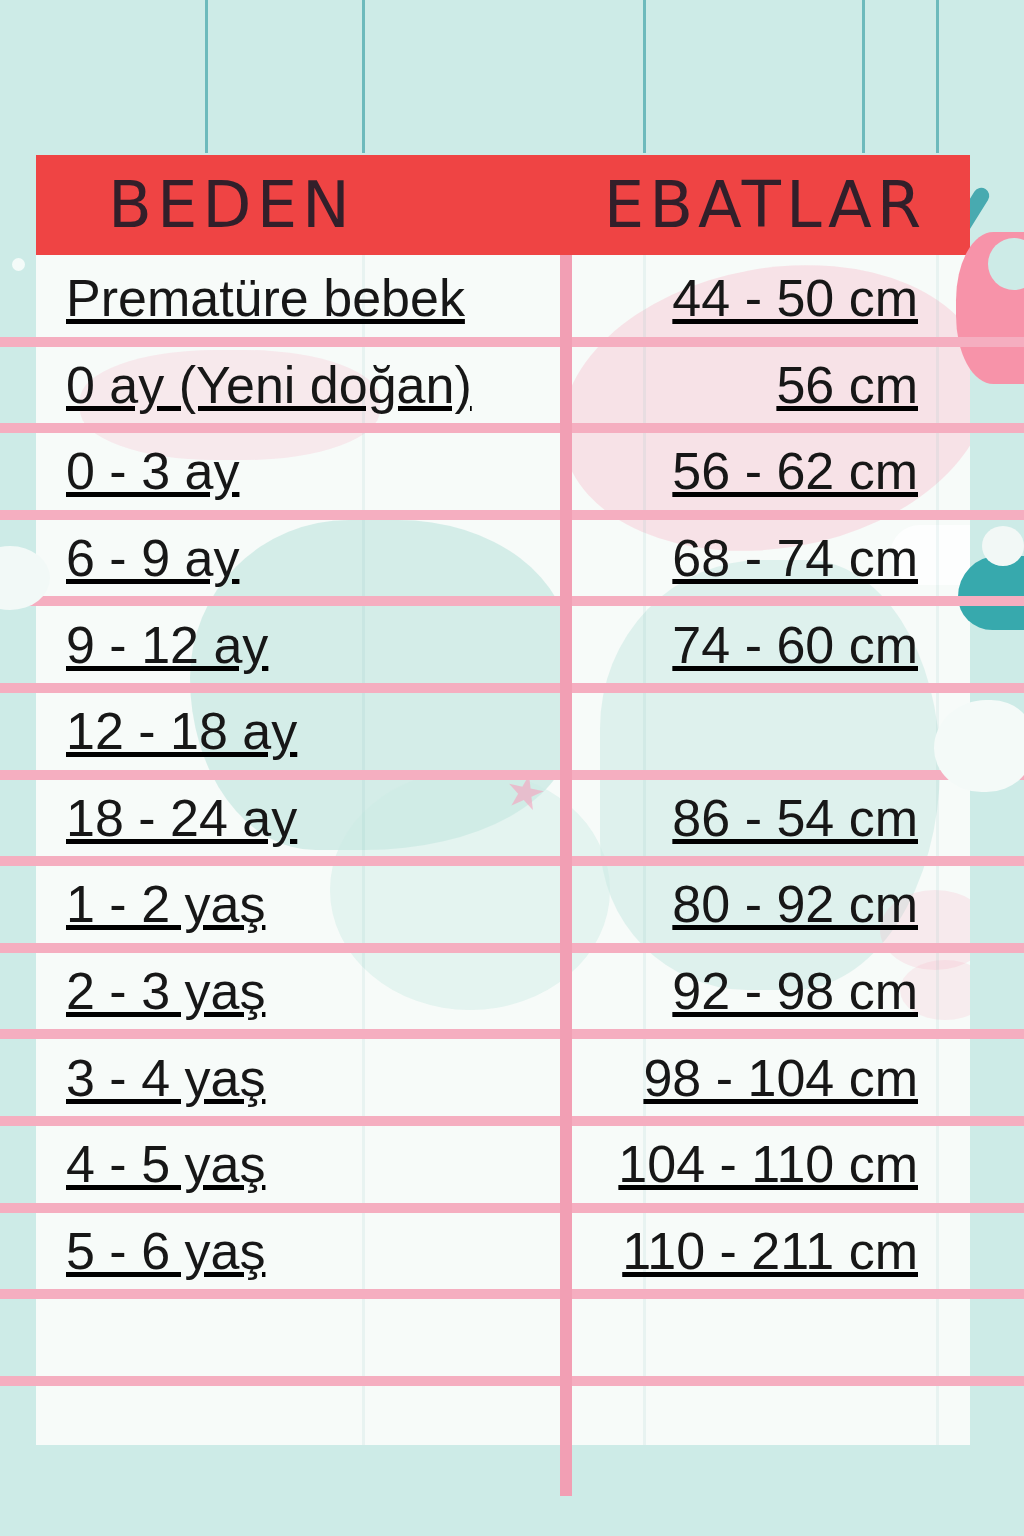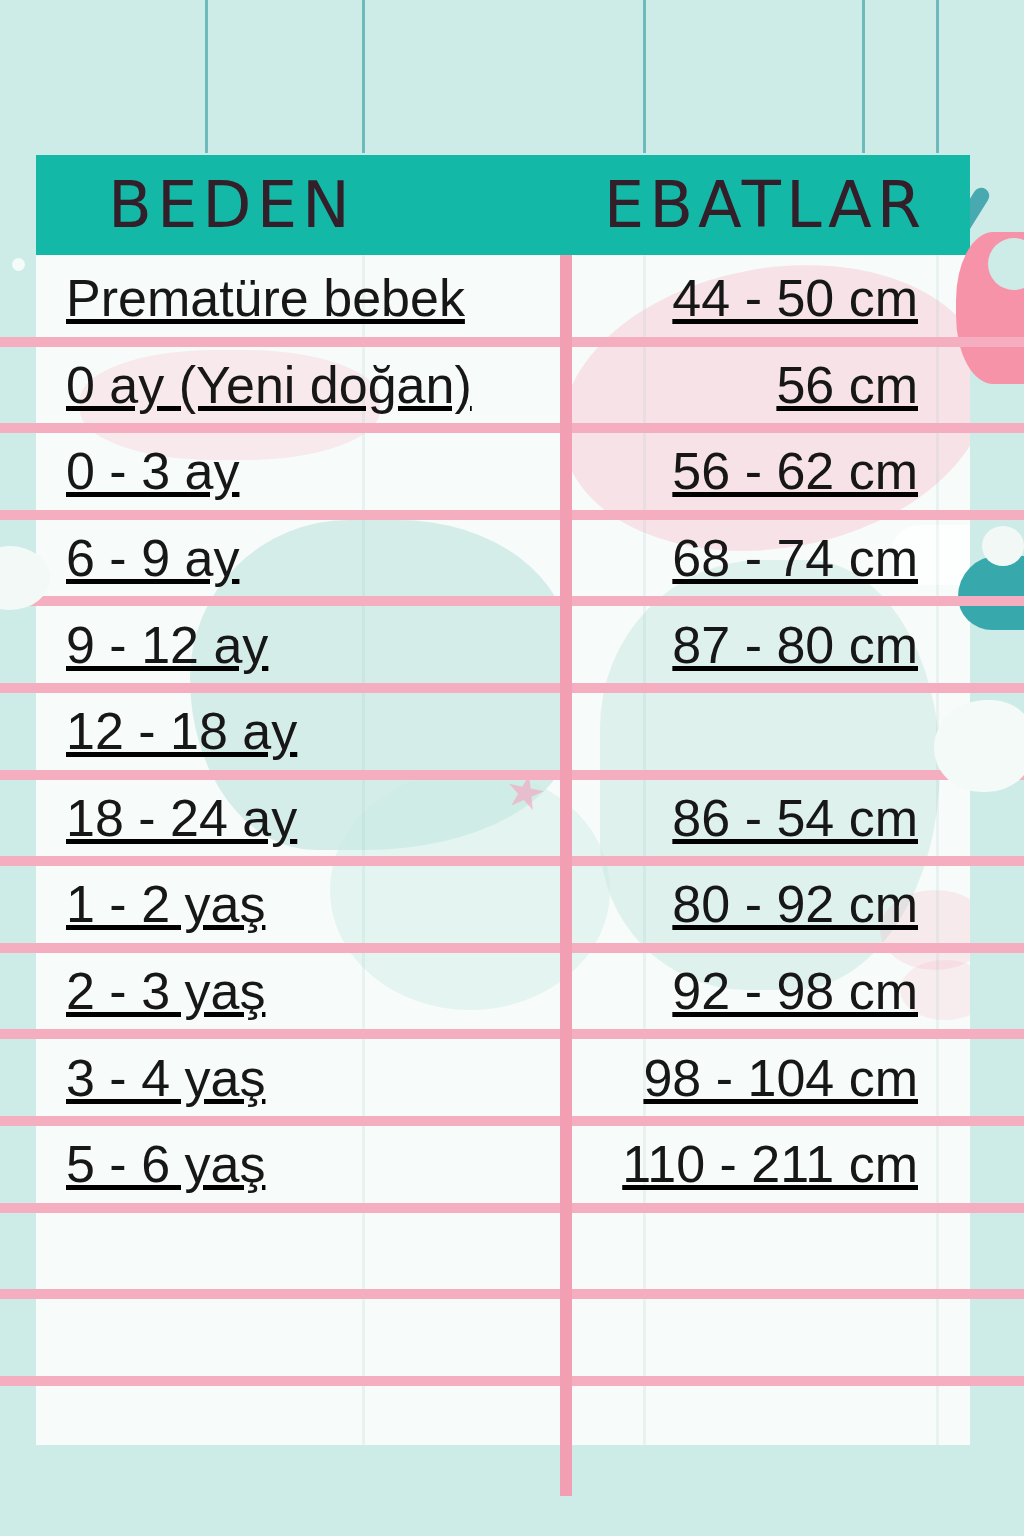--- a/index.html
+++ b/index.html
@@ -20,21 +20,21 @@
   .crescent{left:958px;top:556px;width:66px;height:74px;background:#37a9ad;
             border-radius:60% 0 0 52% / 55% 0 0 45%;z-index:3;}
   .cloud-above-crescent{left:982px;top:526px;width:42px;height:40px;background:#f2f8f6;border-radius:50%;z-index:3;}
   .cloud-right{left:934px;top:700px;width:100px;height:92px;background:#f4faf8;
                border-radius:55% 45% 50% 50%;z-index:5;}
   .cloud-left{left:-30px;top:546px;width:80px;height:64px;background:#f2f9f7;border-radius:50%;z-index:5;}
   .white-dot{left:12px;top:258px;width:13px;height:13px;background:#f4fbf9;border-radius:50%;z-index:2;}
 
   
   .size-table{position:absolute;left:36px;top:155px;width:934px;height:1290px;z-index:2;}
-  .thead{position:relative;display:flex;height:100px;background:#14b8a6;}
+  .thead{position:relative;display:flex;height:100px;background:#ef4444;}
   .th{display:flex;align-items:center;color:#321f2a;
       font-family:"DejaVu Sans", sans-serif;font-size:64px;letter-spacing:5px;}
   .th-left{width:524px;padding-left:72px;box-sizing:border-box;}
   .th-right{flex:1;justify-content:center;}
   .tbody{position:relative;height:1190px;background:#f7fbf9;overflow:hidden;}
 
   
   .under{position:absolute;z-index:0;}
   .u-pink-big{left:524px;top:13px;width:430px;height:280px;background:rgba(249,170,190,.30);
               border-radius:50%;transform:rotate(-10deg);}
@@ -111,40 +111,44 @@
         <div class="row">
           <div class="cell cell-left">0 - 3 ay</div>
           <div class="cell cell-right">56 - 62 cm</div>
         </div>
         <div class="row">
           <div class="cell cell-left">6 - 9 ay</div>
           <div class="cell cell-right">68 - 74 cm</div>
         </div>
         <div class="row">
           <div class="cell cell-left">9 - 12 ay</div>
-          <div class="cell cell-right">87 - 80 cm</div>
+          <div class="cell cell-right">74 - 60 cm</div>
         </div>
         <div class="row">
           <div class="cell cell-left">12 - 18 ay</div>
         </div>
         <div class="row">
           <div class="cell cell-left">18 - 24 ay</div>
           <div class="cell cell-right">86 - 54 cm</div>
         </div>
         <div class="row">
           <div class="cell cell-left">1 - 2 yaş</div>
           <div class="cell cell-right">80 - 92 cm</div>
         </div>
         <div class="row">
           <div class="cell cell-left">2 - 3 yaş</div>
           <div class="cell cell-right">92 - 98 cm</div>
         </div>
         <div class="row">
           <div class="cell cell-left">3 - 4 yaş</div>
           <div class="cell cell-right">98 - 104 cm</div>
+        </div>
+        <div class="row">
+          <div class="cell cell-left">4 - 5 yaş</div>
+          <div class="cell cell-right">104 - 110 cm</div>
         </div>
         <div class="row">
           <div class="cell cell-left">5 - 6 yaş</div>
           <div class="cell cell-right">110 - 211 cm</div>
         </div>
         <div class="row filler"></div>
       </div>
   </div>
 
   <div id="lines">

